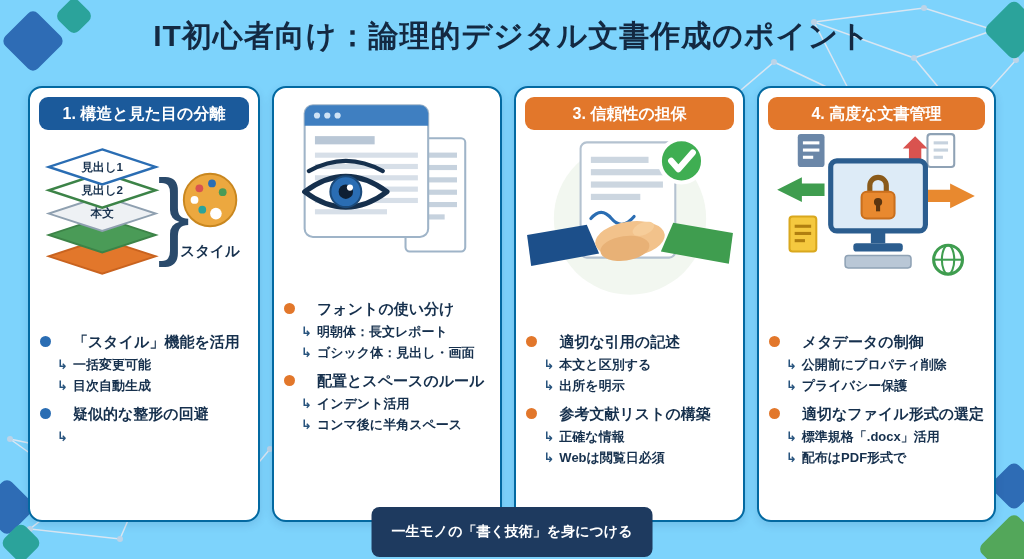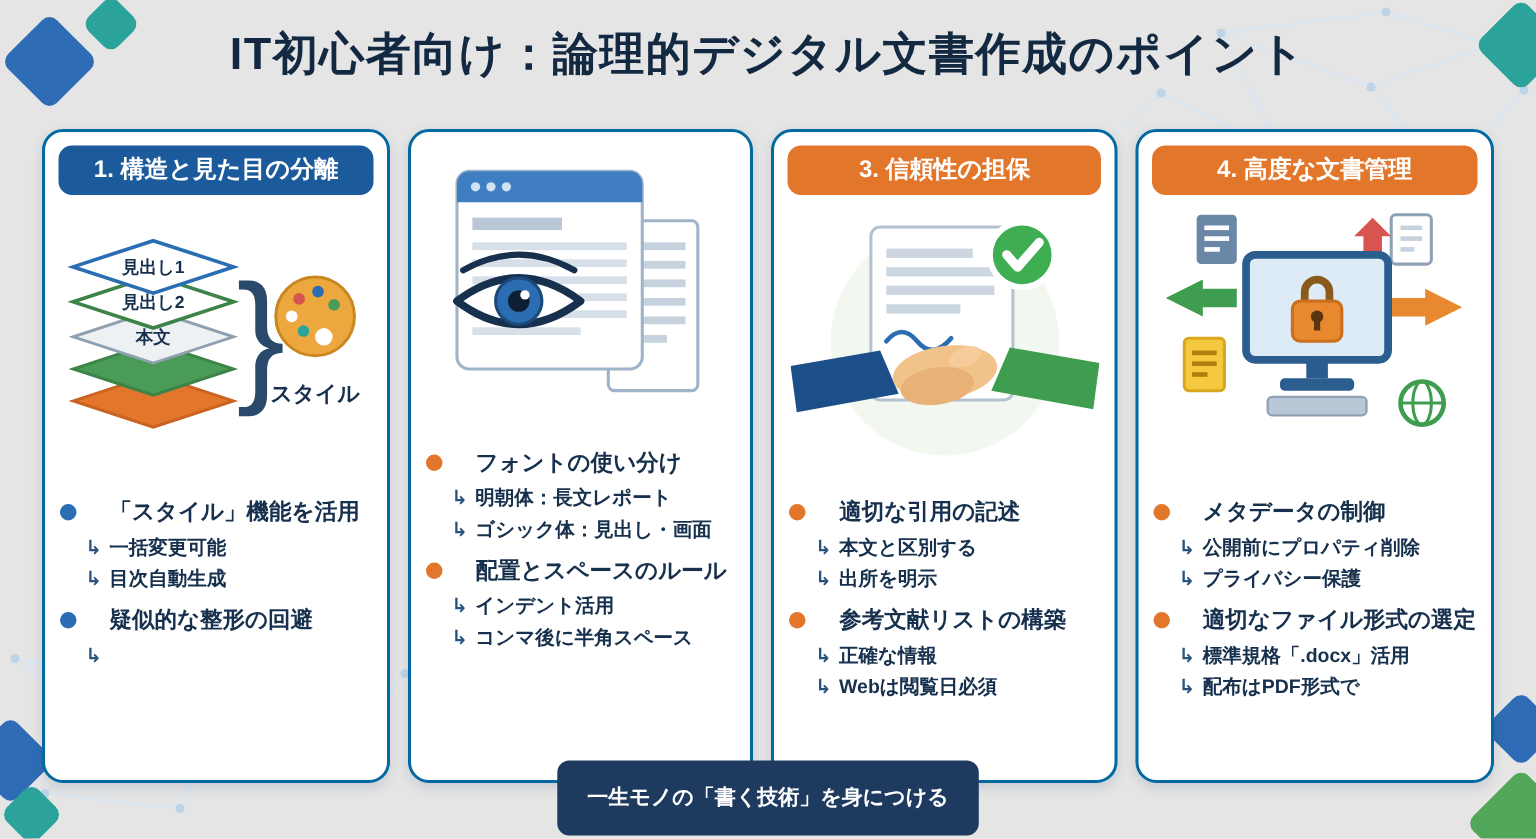--- a/index.html
+++ b/index.html
@@ -1,30 +1,30 @@
 <!DOCTYPE html>
 <html><head>
 <meta charset="utf-8">
 <style>
   * { margin:0; padding:0; box-sizing:border-box; }
   body { font-family:"Liberation Sans","DejaVu Sans",sans-serif; background:#fff; }
-  .canvas { position:relative; width:1024px; height:559px; background:#e5e5e5; overflow:hidden; }
+  .canvas { position:relative; width:1024px; height:559px; background:#7dd3fc; overflow:hidden; }
 
   .page-title { position:absolute; top:16px; left:0; width:100%; text-align:center;
     font-size:30px; font-weight:bold; color:#13294233; color:#132942; letter-spacing:1px; z-index:3; }
 
   .cards { position:absolute; left:28px; top:86px; width:968px; display:flex; gap:12px; z-index:3; }
   .card { flex:1; height:436px; background:#ffffff; border:2px solid #0369a1; border-radius:14px;
     box-shadow:0 3px 8px rgba(25,60,105,.14); padding:9px 9px 10px; display:flex; flex-direction:column; }
   .card-header { border-radius:9px; color:#fff; font-weight:bold; font-size:16px;
     text-align:center; padding:7px 4px; line-height:1.2; }
   .hdr-blue { background:#1b5a9b; }
   .hdr-orange { background:#e2772b; }
 
-  .illus { height:192px; display:flex; align-items:center; justify-content:center;text-decoration:underline; }
+  .illus { height:192px; display:flex; justify-content:center;text-decoration:underline; }
 
   .content { padding:0 1px; }
   .point { display:flex; align-items:flex-start; gap:22px; font-weight:bold; font-size:15px;
     color:#16304d; margin-top:10px; line-height:1.3; white-space:nowrap; }
   .dot { width:11px; height:11px; border-radius:50%; margin-top:4px; flex:none; }
   .dot-blue { background:#2a6db3; }
   .dot-orange { background:#e2772b; }
   .sub { display:flex; gap:5px; font-weight:bold; font-size:13px; color:#16304d;
     margin:5px 0 0 17px; line-height:1.25; white-space:nowrap; }
   .arr { color:#27537d; font-weight:bold; flex:none; }

